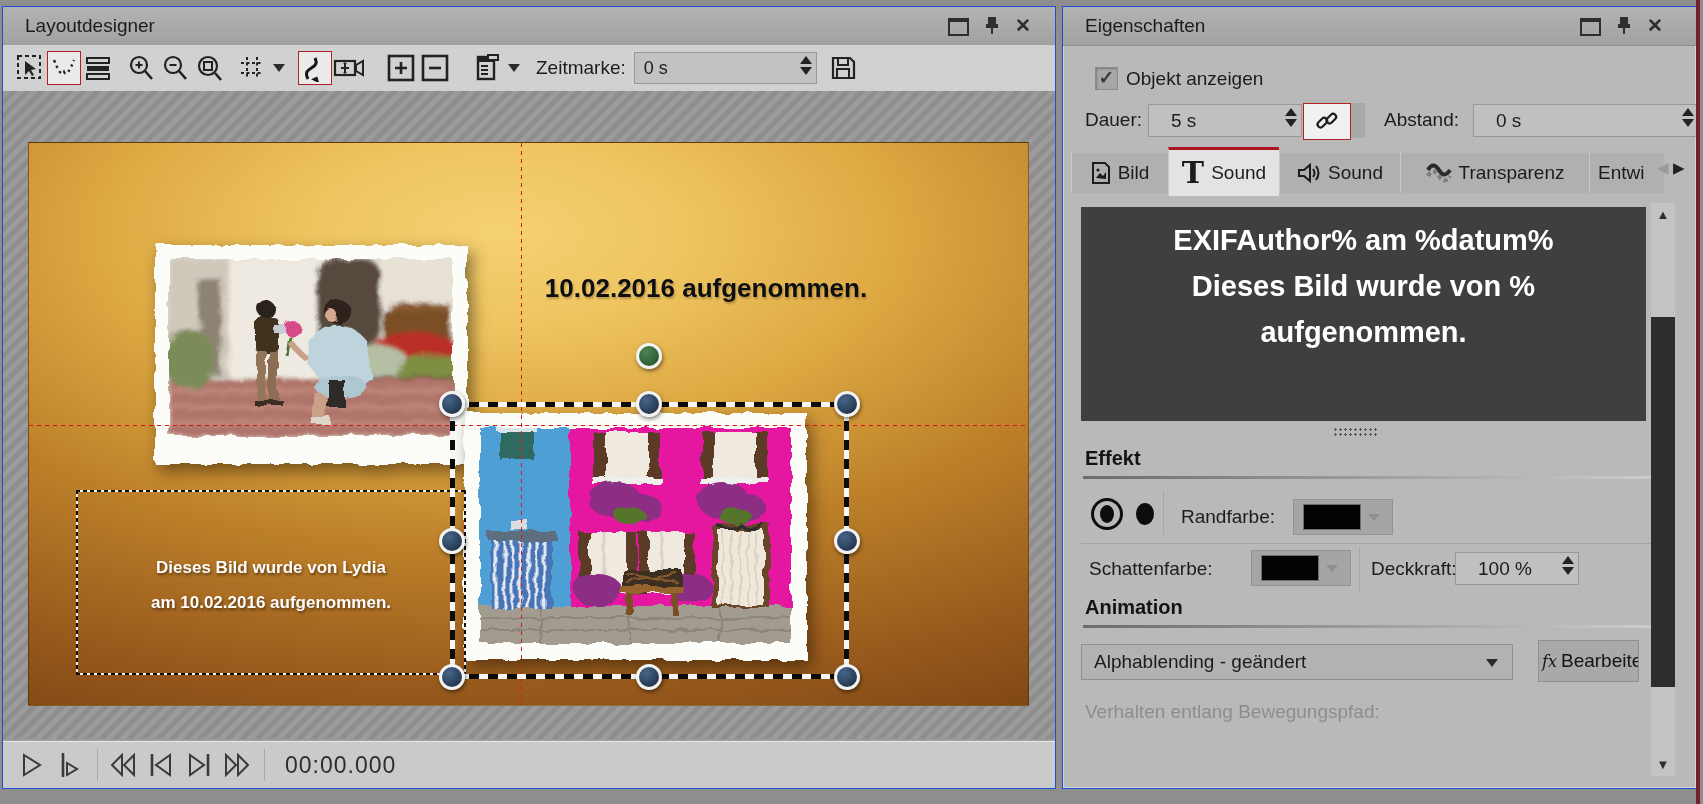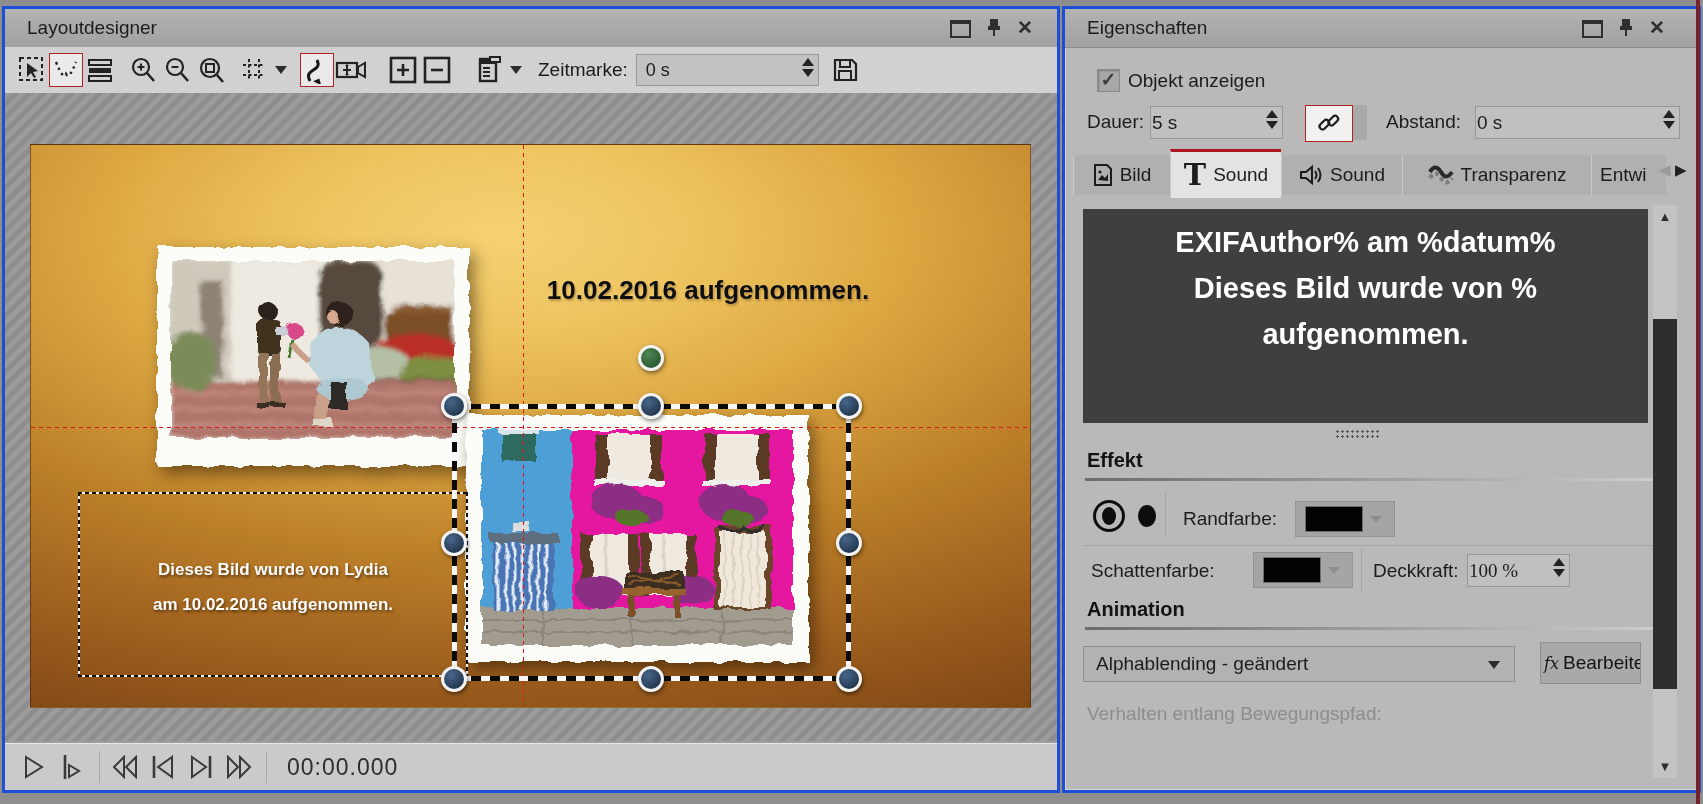--- a/index.html
+++ b/index.html
@@ -1,19 +1,19 @@
 <!DOCTYPE html>
 <html><head>
 <meta charset="utf-8">
 <style>
   html,body{margin:0;padding:0;background:#8e8e8e;font-family:"Liberation Sans",sans-serif;}
   #stage{position:relative;width:1703px;height:804px;background:#8e8e8e;overflow:hidden;}
 
   
-  .window{position:absolute;background:#b9b9b9;border:3px solid #1d4ed8;box-shadow:inset 0 0 0 1px #d6d6d6;}
+  .window{position:absolute;background:#b9b9b9;border:1px solid #1d4ed8;box-shadow:inset 0 0 0 1px #d6d6d6;}
   #win-left{left:2px;top:6px;width:1052px;height:781px;}
   #win-right{left:1062px;top:6px;width:633px;height:781px;}
 
   .titlebar{position:absolute;left:0;top:0;right:0;height:38px;background:linear-gradient(#b3b3b3,#a1a1a1);border-bottom:1px solid #8d8d8d;}
   .title{position:absolute;left:22px;top:8px;font-size:19px;color:#1c1c1c;}
   .tb-icons{position:absolute;top:8px;display:flex;gap:15px;align-items:center;}
   .ic-max{width:17px;height:12px;border:2px solid #2e2e2e;border-top-width:4px;margin-top:3px;}
   .ic-x{font-size:19px;font-weight:bold;color:#2e2e2e;line-height:20px;}
 
   
@@ -61,21 +61,21 @@
 
   
   .transport{position:absolute;left:0;right:0;bottom:0;height:46px;background:#cacaca;border-top:1px solid #e8e8e8;box-shadow:0 -2px 0 #9d9d9d;display:flex;align-items:center;padding-left:14px;}
   .tr-btn{width:30px;height:30px;display:flex;align-items:center;justify-content:center;margin-right:8px;flex:0 0 auto;}
   .tr-sep{width:1px;height:32px;background:#a8a8a8;margin:0 10px 0 4px;flex:0 0 auto;}
   .tr-time{font-size:23px;color:#2d2d2d;margin-left:10px;letter-spacing:1px;}
 
   
   .rp-label{font-size:19px;color:#1c1c1c;}
   .checkbox{position:absolute;left:32px;top:60px;width:21px;height:21px;background:#a7a7a7;border:1px solid #8a8a8a;box-shadow:inset 1px 1px 2px rgba(0,0,0,.25);color:#3c3c3c;font-size:19px;font-weight:bold;line-height:20px;text-align:center;}
-  .gray-input{position:absolute;height:31px;background:#c0c0c0;border:1px solid #989898;font-size:19px;color:#1c1c1c;display:flex;align-items:center;padding-left:1px;}
+  .gray-input{position:absolute;height:31px;background:#c0c0c0;border:1px solid #989898;font-size:19px;color:#1c1c1c;display:flex;align-items:center;padding-left:22px;}
   .link-btn{position:absolute;left:240px;top:96px;width:46px;height:35px;background:#f1f1f1;border:1px solid #b02323;display:flex;align-items:center;justify-content:center;}
   .link-sliver{position:absolute;left:288px;top:96px;width:14px;height:35px;background:#a9a9a9;}
 
   .tab{position:absolute;top:146px;height:40px;background:#b0b0b0;display:flex;align-items:center;justify-content:center;gap:7px;font-size:19px;color:#1c1c1c;border-left:1px solid #c9c9c9;}
   .tab.active{top:140px;height:46px;background:#e3e3e3;border-top:3px solid #ac1420;}
   .tab-scroll{position:absolute;top:152px;font-size:15px;}
 
   .preview{position:absolute;left:18px;top:200px;width:565px;height:214px;background:#3f3f3f;text-align:center;color:#fff;font-weight:bold;font-size:29px;line-height:46px;padding-top:10px;box-sizing:border-box;}
   .grip{position:absolute;left:270px;top:420px;width:46px;height:11px;background-image:radial-gradient(#575757 1.1px,transparent 1.4px);background-size:5px 5px;}
 
@@ -513,21 +513,21 @@
 
     <div class="thin-div" style="left:18px;top:536px;right:42px;height:1px;"></div>
 
     <div class="rp-label" style="position:absolute;left:26px;top:551px;">Schattenfarbe:</div>
     <div class="swatch" style="left:188px;top:543px;">
       <span class="sw-black"></span>
         <span class="sw-arrow"></span>
     </div>
     <div class="thin-div" style="left:296px;top:540px;width:1px;height:44px;"></div>
     <div class="rp-label" style="position:absolute;left:308px;top:551px;">Deckkraft:</div>
-    <div class="gray-input" style="left:402px;top:545px;width:100px;font-family:Liberation Serif, serif;">
+    <div class="gray-input" style="left:392px;top:545px;width:100px;">
       <span>100 %</span>
       <span class="spin">
           <i class="up"></i>
           <i class="dn"></i>
         </span>
     </div>
 
     <div class="sec-head" style="top:589px;">Animation</div>
     <div class="sec-div" style="top:618px;"></div>
 

